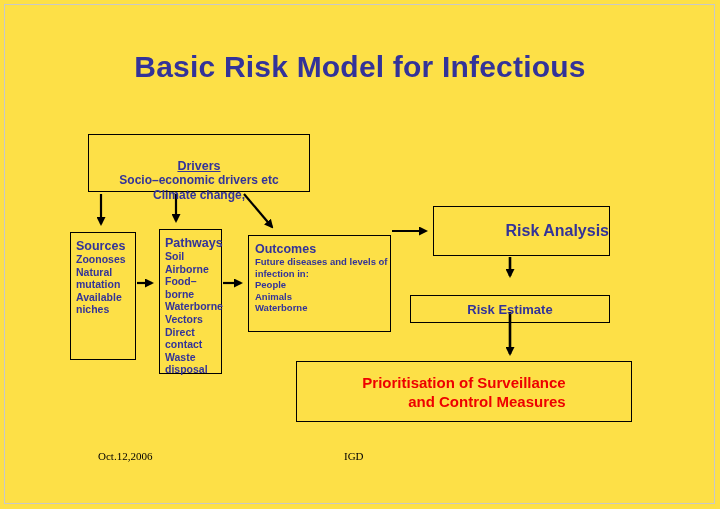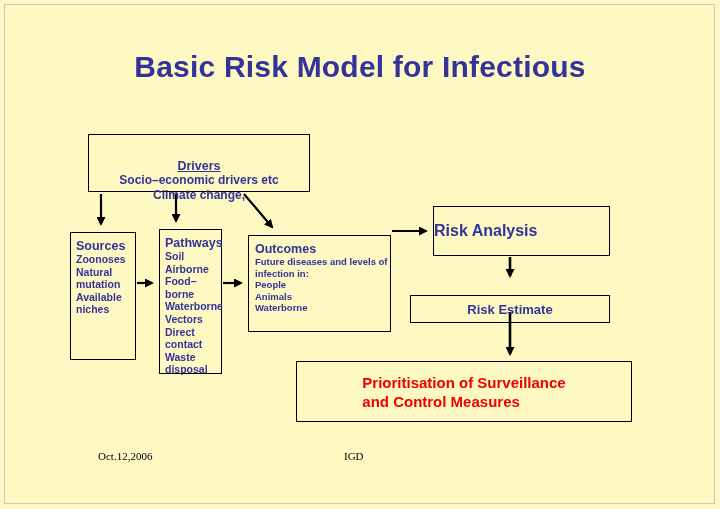--- a/index.html
+++ b/index.html
@@ -4,21 +4,21 @@
 <style>
   html, body {
     margin: 0;
     padding: 0;
     background: #ffffff;
   }
   #slide {
     position: relative;
     width: 720px;
     height: 509px;
-    background: #fef9c3;
+    background: #fde047;
     overflow: hidden;
     font-family: "Liberation Sans", sans-serif;
   }
   .frame {
     position: absolute;
     left: 4px;
     top: 4px;
     width: 711px;
     height: 500px;
     border: 1px solid #c8c8c8;
@@ -71,34 +71,34 @@
   
   #sources { left: 70px; top: 232px; width: 66px; height: 128px; padding: 6px 16px 0 5px; }
   
   #pathways { left: 159px; top: 229px; width: 63px; height: 145px; padding: 6px 0 0 5px; }
   
   #outcomes { left: 248px; top: 235px; width: 143px; height: 97px; padding: 6px 0 0 6px; }
   #outcomes .blist { font-size: 9.5px; line-height: 11.6px; }
   
   #risk-analysis {
     left: 433px; top: 206px; width: 177px; height: 50px;
-    display: flex; align-items: center; justify-content: flex-start;
+    display: flex; align-items: center; justify-content: flex-end;
   }
   #risk-analysis .lbl { color: #333399; font-weight: bold; font-size: 16px; }
   
   #risk-estimate {
     left: 410px; top: 283px; width: 200px; height: 28px;
     display: flex; align-items: center; justify-content: center; margin-top: 12px;
   }
   #risk-estimate .lbl { color: #333399; font-weight: bold; font-size: 13px; }
   
   #prioritisation {
     left: 296px; top: 361px; width: 336px; height: 61px;
     display: flex; align-items: center; justify-content: center;
-    text-align: left;
+    text-align: right;
   }
   #prioritisation .lbl {
     color: #ee0000; font-weight: bold; font-size: 15px; line-height: 19px;
   }
   .footer-date {
     position: absolute; left: 98px; top: 450px;
     color: #000; font-size: 11px;
     font-family: "Liberation Serif", serif;
   }
   .footer-center {

